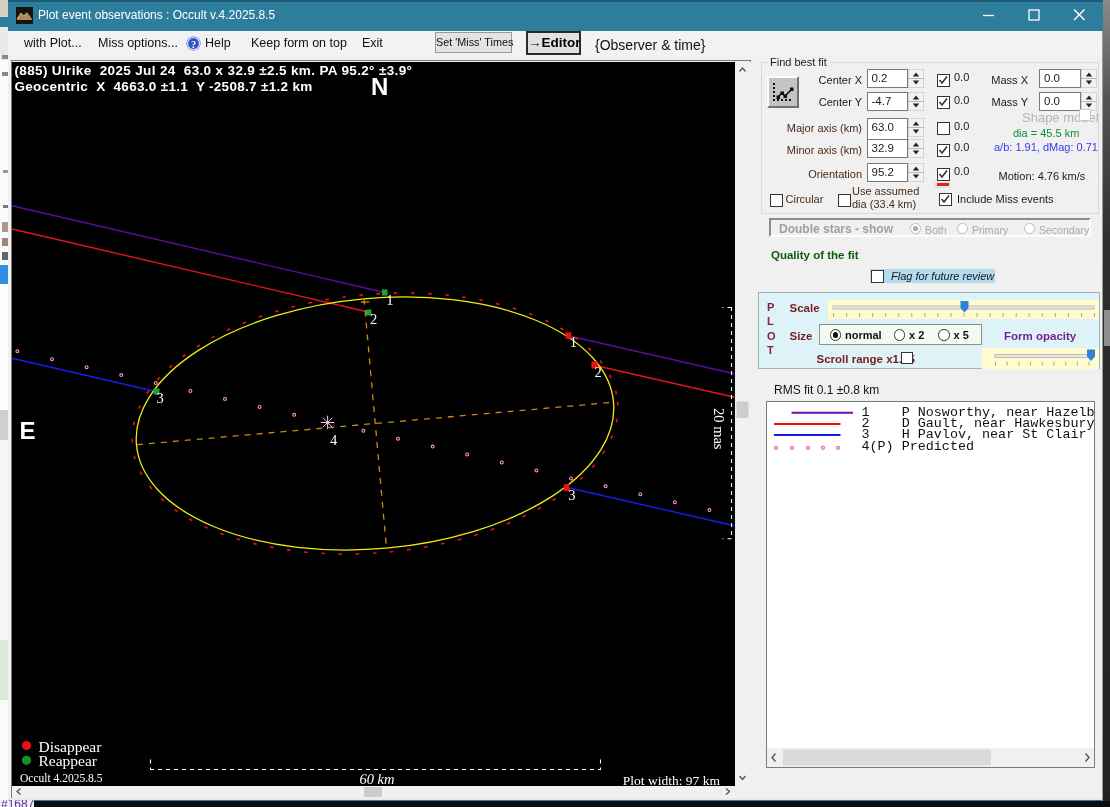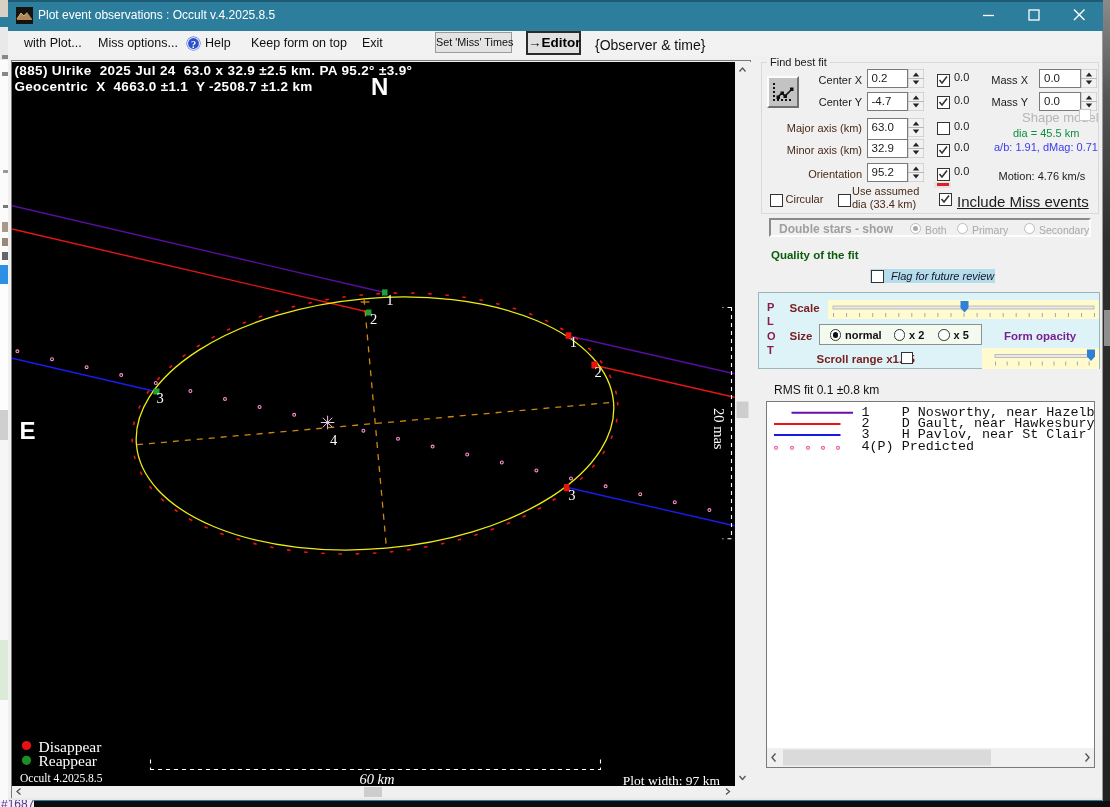--- a/index.html
+++ b/index.html
@@ -324,21 +324,21 @@
     <div class="abs" style="left:830px;top:192.5px;width:13px;height:13px;"><svg width="13" height="13">
           <rect x="0.5" y="0.5" width="12" height="12" fill="#fff" stroke="#333"></rect>
         </svg></div>
     <div class="abs" style="left:931px;top:191.8px;width:13px;height:13px;"><svg width="13" height="13">
           <rect x="0.5" y="0.5" width="12" height="12" fill="#fff" stroke="#333"></rect>
           <path d="M2.5,6 L5,9 L10,2.5" stroke="#333" stroke-width="1.6" fill="none"></path>
         </svg></div>
     <div class="abs lbl brown" style="left:777.5px;top:193px;">Circular</div>
     <div class="abs lbl brown" style="left:844px;top:185px;">Use assumed</div>
     <div class="abs lbl brown" style="left:844px;top:197.5px;">dia (33.4 km)</div>
-    <div class="abs lbl" style="left:949px;top:193px;font-size:15px;text-decoration:underline;">Include Miss events</div>
+    <div class="abs lbl" style="left:949px;top:193px;font-size:11px;">Include Miss events</div>
 
     <div class="abs" style="left:760.5px;top:218px;width:322px;height:19px;background:#f0f0f0;border-top:2px solid #8a8a8a;border-left:2px solid #8a8a8a;border-bottom:2px solid #fdfdfd;border-right:2px solid #fdfdfd;"></div>
     <div class="abs" style="left:771px;top:221.5px;font-size:12px;font-weight:bold;color:#9f9f9f;">Double stars - show</div>
     <div class="abs" style="left:901.5px;top:223px;width:11px;height:11px;border:1px solid #bdbdbd;border-radius:50%;background:#fff;"></div>
     <div class="abs" style="left:904.5px;top:226px;width:5px;height:5px;border-radius:50%;background:#a8a8a8;"></div>
     <div class="abs" style="left:917px;top:223.5px;font-size:10.5px;color:#a8a8a8;">Both</div>
     <div class="abs" style="left:948.5px;top:223px;width:11px;height:11px;border:1px solid #bdbdbd;border-radius:50%;background:#fff;"></div>
     <div class="abs" style="left:964px;top:223.5px;font-size:10.5px;color:#a8a8a8;">Primary</div>
     <div class="abs" style="left:1015.5px;top:223px;width:11px;height:11px;border:1px solid #bdbdbd;border-radius:50%;background:#fff;"></div>
     <div class="abs" style="left:1031px;top:223.5px;font-size:10.5px;color:#a8a8a8;">Secondary</div>

